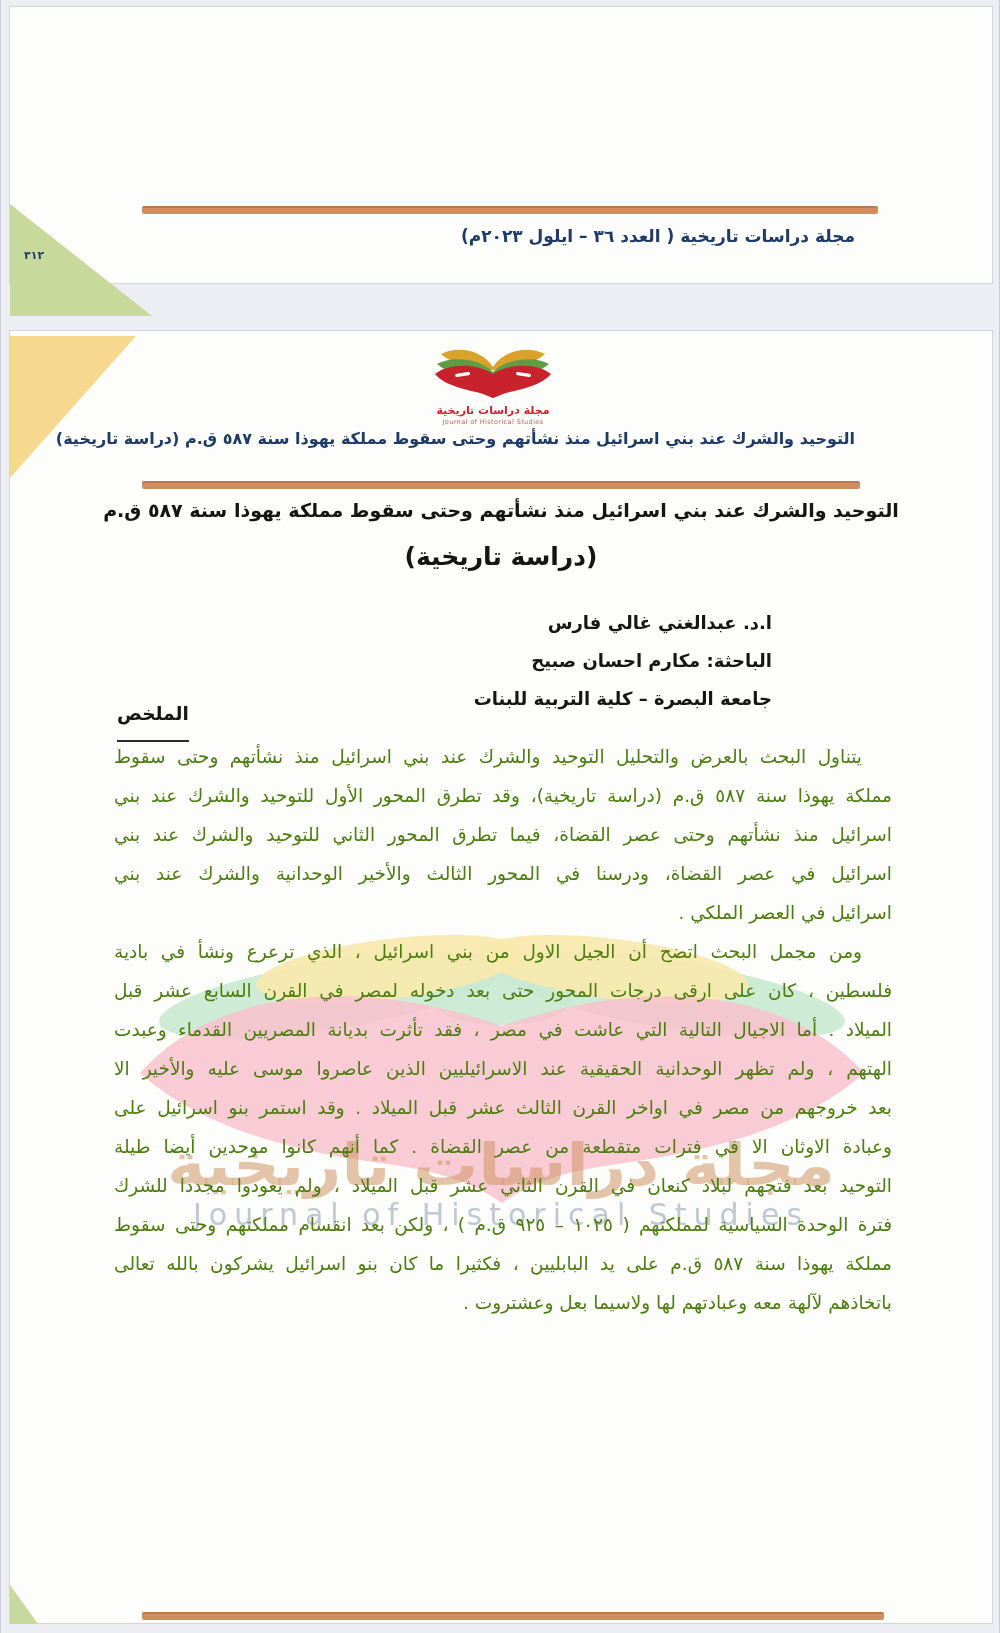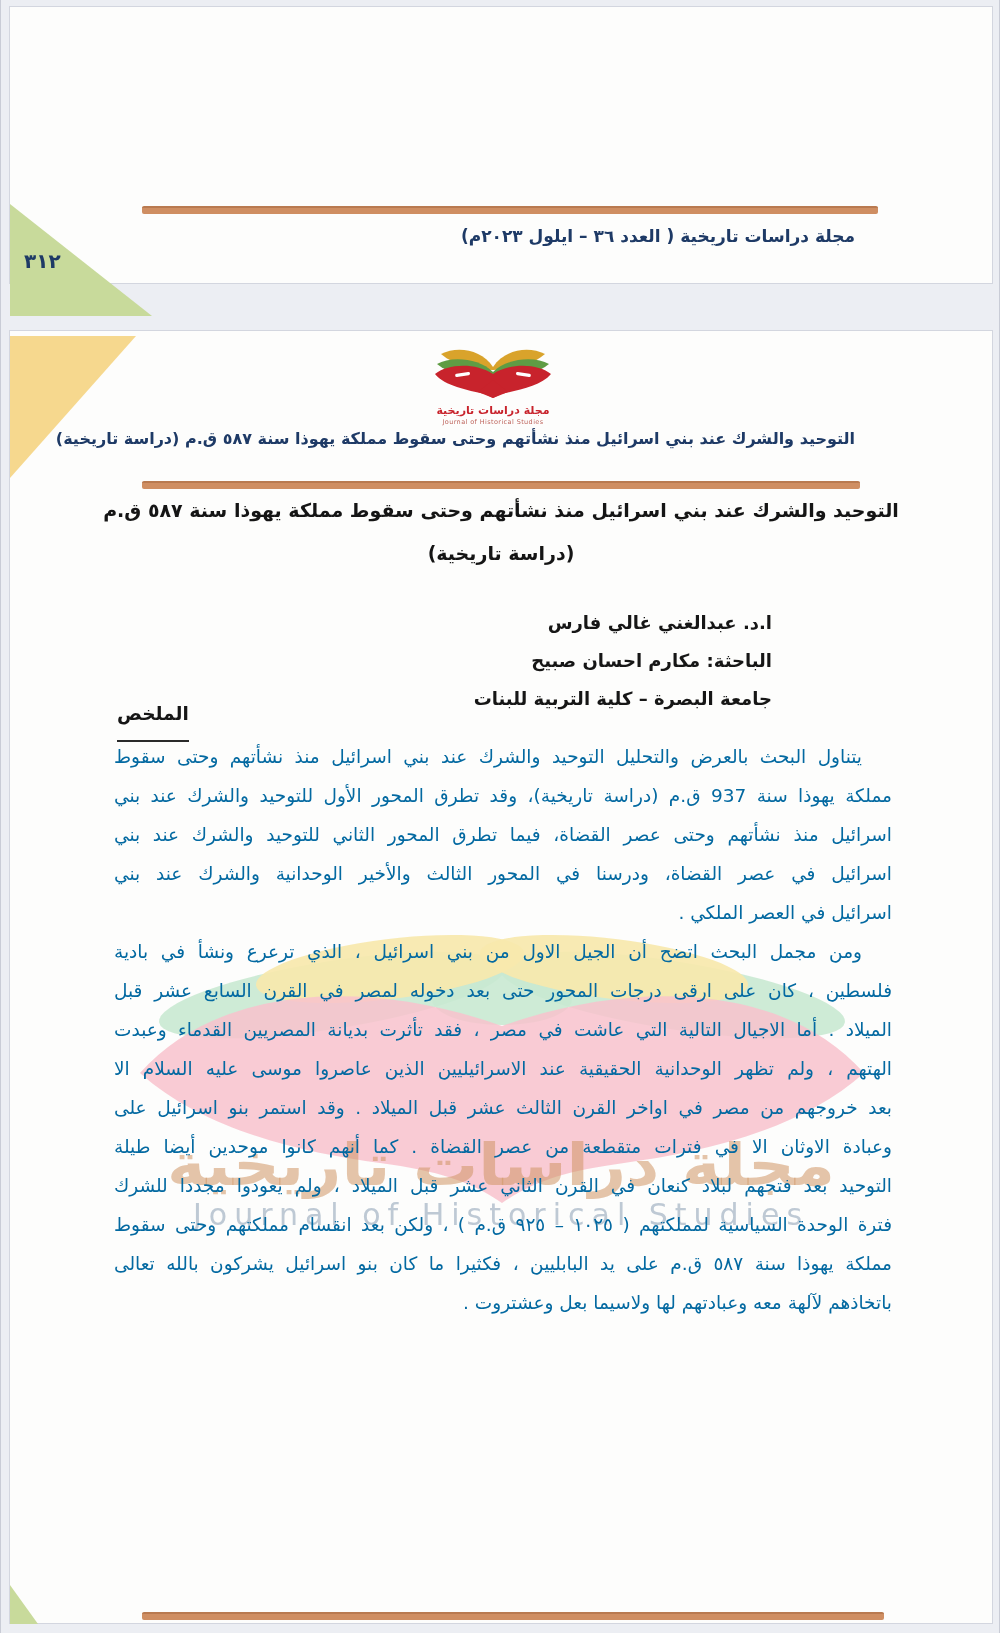--- a/index.html
+++ b/index.html
@@ -20,45 +20,45 @@
 
   
   .tri{position:absolute;}
   .tri-green-p1{left:0;top:197px;width:142px;height:112px;background:#c8da9b;
     clip-path:polygon(0 0,100% 100%,0 100%);}
   .tri-yellow{left:0;top:5px;width:126px;height:142px;background:#f6d88e;
     clip-path:polygon(0 0,100% 0,0 100%);}
   .tri-green-small{left:0;top:1254px;width:28px;height:39px;background:#c8da9b;
     clip-path:polygon(0 0,100% 100%,0 100%);}
 
-  .page-num{position:absolute;left:14px;top:242px;color:#1e3a66;font-weight:700;font-size:20px;}
+  .page-num{position:absolute;left:14px;top:242px;color:#1e3a66;font-weight:700;font-size:11px;}
   .journal-header{position:absolute;right:137px;top:219px;color:#1e3a66;font-weight:700;
     font-size:17px;direction:rtl;white-space:nowrap;}
 
   
   .logo-wrap{position:absolute;top:10px;left:419px;width:128px;text-align:center;}
   .logo-ar{color:#c8232c;font-weight:700;font-size:11px;direction:rtl;margin-top:1px;}
   .logo-en{color:#b2483f;font-size:6.5px;letter-spacing:.4px;opacity:.85;margin-top:1px;}
 
   .running-head{position:absolute;right:137px;top:98px;color:#1e3a66;font-weight:700;
     font-size:16px;direction:rtl;white-space:nowrap;}
 
   .title-main{position:absolute;top:168px;left:50%;transform:translateX(-50%);
     color:#151515;font-weight:700;font-size:19px;direction:rtl;white-space:nowrap;}
   .title-sub{position:absolute;top:211px;left:50%;transform:translateX(-50%);
-    color:#151515;font-weight:700;font-size:19px;direction:rtl;}
+    color:#151515;font-weight:700;font-size:25px;direction:rtl;}
 
   .authors{position:absolute;right:220px;top:248px;direction:rtl;text-align:right;
     color:#161616;font-weight:700;font-size:18px;line-height:38px;margin-top:25px;}
 
   .abstract-heading{position:absolute;left:107px;top:372px;color:#161616;font-weight:700;
     font-size:18.5px;direction:rtl;border-bottom:2px solid #2a2a2a;padding-bottom:16px;}
 
   .abstract{position:absolute;top:406px;left:104px;width:778px;direction:rtl;
-    color:#0369a1;font-size:18.5px;z-index:2;}
+    color:#4d7c0f;font-size:18.5px;z-index:2;}
   .abs-line{height:39px;line-height:39px;white-space:nowrap;text-align:justify;text-align-last:justify;}
   .abs-line.indent{padding-right:30px;}
   .abs-line.last{text-align-last:right;}
 
   
   .wm-svg{position:absolute;inset:0;z-index:1;pointer-events:none;}
   .wm-ar{position:absolute;top:800px;left:0;width:100%;text-align:center;direction:rtl;
     font-size:58px;font-weight:700;color:rgba(207,150,100,.55);z-index:1;
     transform:scaleX(1.12);letter-spacing:4px;white-space:nowrap;}
   .wm-en{position:absolute;top:866px;left:0;width:100%;text-align:center;
@@ -118,28 +118,28 @@
     <div class="authors">
       <div>ا.د. عبدالغني غالي فارس</div>
       <div>الباحثة: مكارم احسان صبيح</div>
       <div>جامعة البصرة – كلية التربية للبنات</div>
     </div>
 
     <div class="abstract-heading">الملخص</div>
 
     <div class="abstract">
       <div class="abs-line indent">يتناول البحث بالعرض والتحليل التوحيد والشرك عند بني اسرائيل منذ نشأتهم وحتى سقوط</div>
-      <div class="abs-line">مملكة يهوذا سنة 937 ق.م (دراسة تاريخية)، وقد تطرق المحور الأول للتوحيد والشرك عند بني</div>
+      <div class="abs-line">مملكة يهوذا سنة ٥٨٧ ق.م (دراسة تاريخية)، وقد تطرق المحور الأول للتوحيد والشرك عند بني</div>
       <div class="abs-line">اسرائيل منذ نشأتهم وحتى عصر القضاة، فيما تطرق المحور الثاني للتوحيد والشرك عند بني</div>
       <div class="abs-line">اسرائيل في عصر القضاة، ودرسنا في المحور الثالث والأخير الوحدانية والشرك عند بني</div>
       <div class="abs-line last">اسرائيل في العصر الملكي .</div>
       <div class="abs-line indent">ومن مجمل البحث اتضح أن الجيل الاول من بني اسرائيل ، الذي ترعرع ونشأ في بادية</div>
       <div class="abs-line">فلسطين ، كان على ارقى درجات المحور حتى بعد دخوله لمصر في القرن السابع عشر قبل</div>
       <div class="abs-line">الميلاد . أما الاجيال التالية التي عاشت في مصر ، فقد تأثرت بديانة المصريين القدماء وعبدت</div>
-      <div class="abs-line">الهتهم ، ولم تظهر الوحدانية الحقيقية عند الاسرائيليين الذين عاصروا موسى عليه السلام الا</div>
+      <div class="abs-line">الهتهم ، ولم تظهر الوحدانية الحقيقية عند الاسرائيليين الذين عاصروا موسى عليه والأخير الا</div>
       <div class="abs-line">بعد خروجهم من مصر في اواخر القرن الثالث عشر قبل الميلاد . وقد استمر بنو اسرائيل على</div>
       <div class="abs-line">وعبادة الاوثان الا في فترات متقطعة من عصر القضاة . كما أنهم كانوا موحدين أيضا طيلة</div>
       <div class="abs-line">التوحيد بعد فتحهم لبلاد كنعان في القرن الثاني عشر قبل الميلاد ، ولم يعودوا مجددا للشرك</div>
       <div class="abs-line">فترة الوحدة السياسية لمملكتهم ( ١٠٢٥ – ٩٢٥ ق.م ) ، ولكن بعد انقسام مملكتهم وحتى سقوط</div>
       <div class="abs-line">مملكة يهوذا سنة ٥٨٧ ق.م على يد البابليين ، فكثيرا ما كان بنو اسرائيل يشركون بالله تعالى</div>
       <div class="abs-line last">باتخاذهم لآلهة معه وعبادتهم لها ولاسيما بعل وعشتروت .</div>
     </div>
 
     <div class="rule rule-footer"></div>
     <div class="tri tri-green-small"></div>

